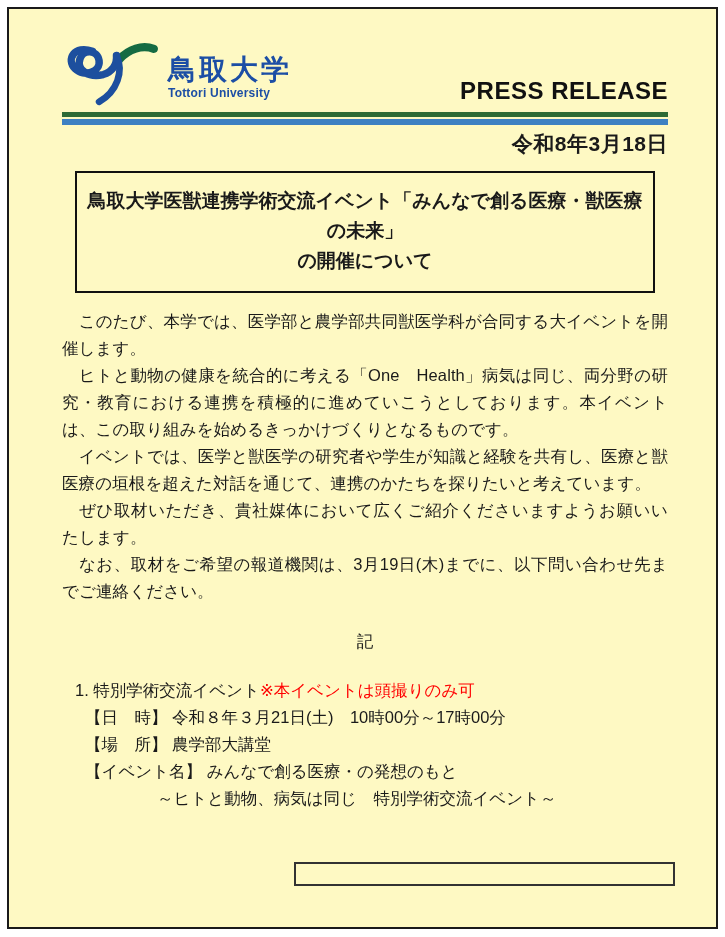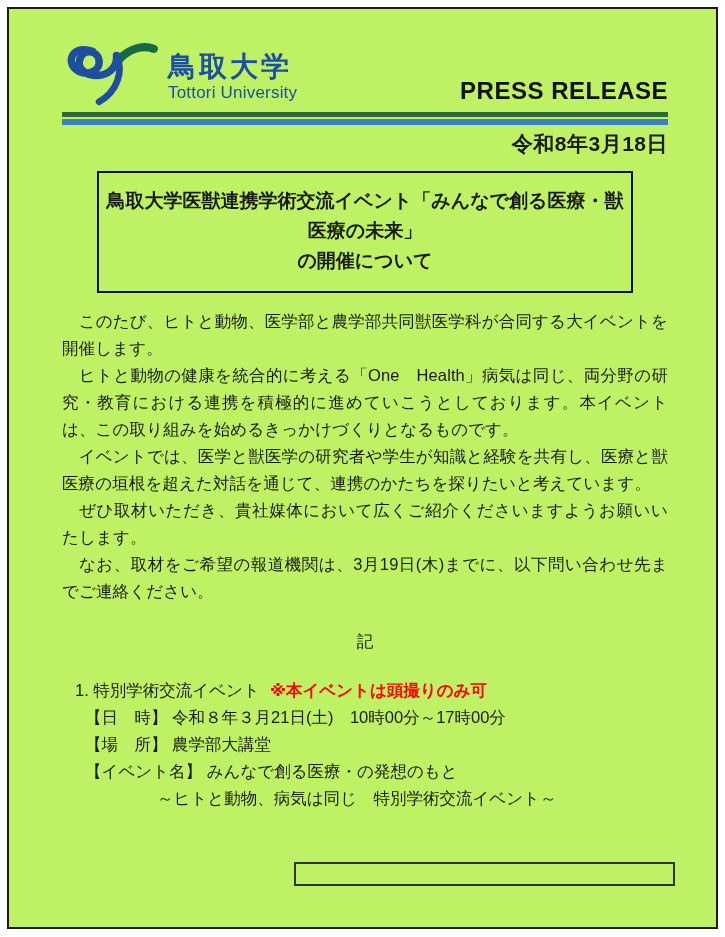--- a/index.html
+++ b/index.html
@@ -7,42 +7,42 @@
   body {
     width: 725px; height: 937px;
     font-family: "Liberation Sans", "DejaVu Sans", sans-serif;
     color: #1a1a1a;
     position: relative;
   }
   .page-frame {
     position: absolute;
     left: 7px; top: 7px; right: 7px; bottom: 8px;
     border: 2px solid #1a1a1a;
-    background: #bef264;
+    background: #fef9c3;
     overflow: hidden;
   }
   .content {
     padding: 0 48px 0 53px;
   }
   
   .header-row {
     margin-top: 34px;
     display: flex;
     align-items: flex-end;
     height: 68px;
   }
   .logo-lockup { display: flex; align-items: center; }
   .logo-mark { width: 104px; height: 68px; flex: 0 0 auto; }
   .logo-text { margin-left: 2px; display: flex; flex-direction: column; line-height: 1; }
   .logo-ja {
     font-size: 28px; font-weight: bold; color: #1c4ea5;
     letter-spacing: 3px; white-space: nowrap;
   }
   .logo-en {
-    font-size: 17px; font-weight: normal; color: #1c4ea5;
+    font-size: 12px; font-weight: bold; color: #1c4ea5;
     margin-top: 3px; letter-spacing: 0.2px;
   }
   .press-release {
     margin-left: auto;
     font-size: 24px;
     font-weight: bold;
     letter-spacing: 0.5px;
     color: #111111;
     padding-bottom: 6px;
     white-space: nowrap;
@@ -54,21 +54,21 @@
   .date-line {
     margin-top: 5px;
     text-align: right;
     font-size: 21px;
     font-weight: bold;
     letter-spacing: 0.5px;
   }
   
   .title-box {
     margin: 13px auto 0;
-    width: 536px;
+    width: 580px;
     border: 2px solid #111111;
     padding: 13px 6px 15px;
     text-align: center;
     font-weight: bold;
     font-size: 19px;
     line-height: 1.58;
   }
   
   .body-text {
     margin-top: 15px;
@@ -82,21 +82,21 @@
     text-align: center;
     font-size: 16.5px;
   }
   
   .event-section {
     margin-top: 24px;
     font-size: 16.5px;
     line-height: 27px;
   }
   .event-line1 { padding-left: 13px; }
-  .event-note { font-weight: bold; margin-left: 10px; }
+  .event-note { font-weight: normal; }
   .event-detail { padding-left: 23px; }
   .event-subtitle { padding-left: 95px; }
   
   .contact-box {
     margin-top: 50px;
     margin-left: auto;
     margin-right: -7px;
     width: 381px;
     border: 2px solid #333333;
     padding: 9px 14px 11px;
@@ -133,21 +133,21 @@
     <div class="rule-blue" style="background:#3d80c2"></div>
 
     <div class="date-line">令和8年3月18日</div>
 
     <div class="title-box">
       <div>鳥取大学医獣連携学術交流イベント「みんなで創る医療・獣医療の未来」</div>
       <div>の開催について</div>
     </div>
 
     <div class="body-text">
-      <div>　このたび、ヒトと動物、医学部と農学部共同獣医学科が合同する大イベントを開催します。</div>
+      <div>　このたび、本学では、医学部と農学部共同獣医学科が合同する大イベントを開催します。</div>
       <div>　ヒトと動物の健康を統合的に考える「One　Health」病気は同じ、両分野の研究・教育における連携を積極的に進めていこうとしております。本イベントは、この取り組みを始めるきっかけづくりとなるものです。</div>
       <div>　イベントでは、医学と獣医学の研究者や学生が知識と経験を共有し、医療と獣医療の垣根を超えた対話を通じて、連携のかたちを探りたいと考えています。</div>
       <div>　ぜひ取材いただき、貴社媒体において広くご紹介くださいますようお願いいたします。</div>
       <div>　なお、取材をご希望の報道機関は、3月19日(木)までに、以下問い合わせ先までご連絡ください。</div>
     </div>
 
     <div class="ki-marker">記</div>
 
     <div class="event-section">
       <div class="event-line1">

